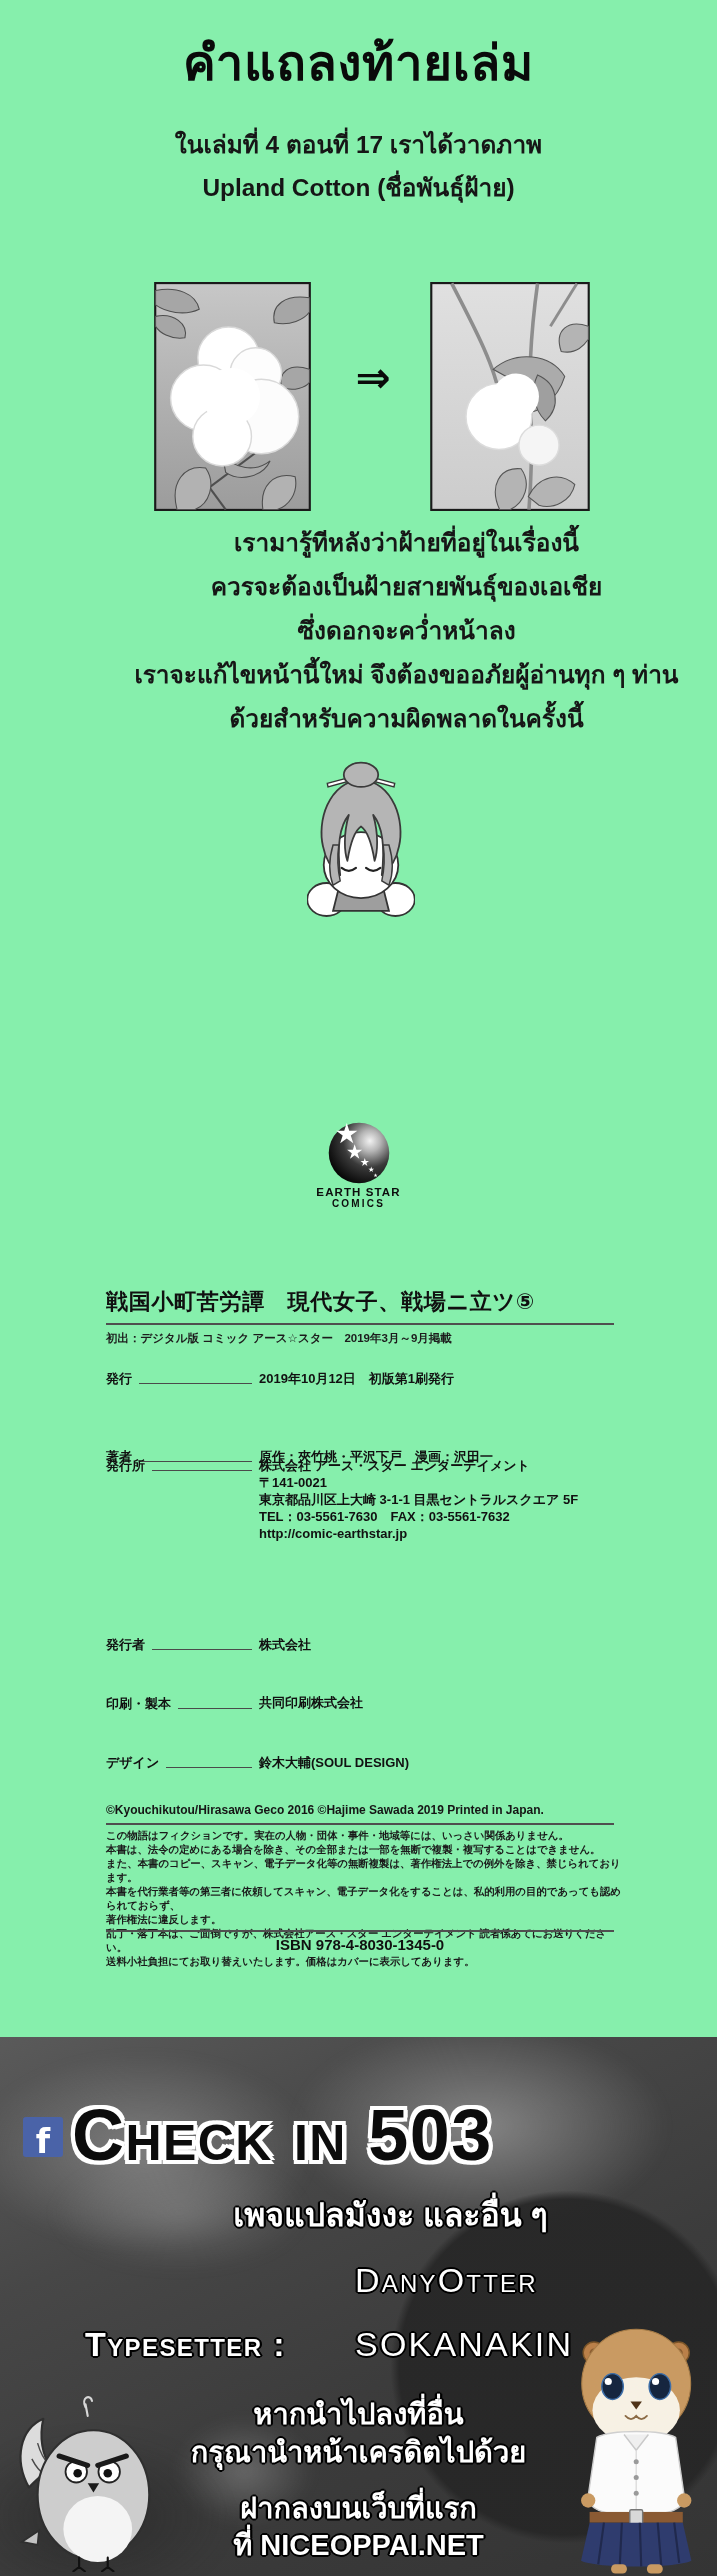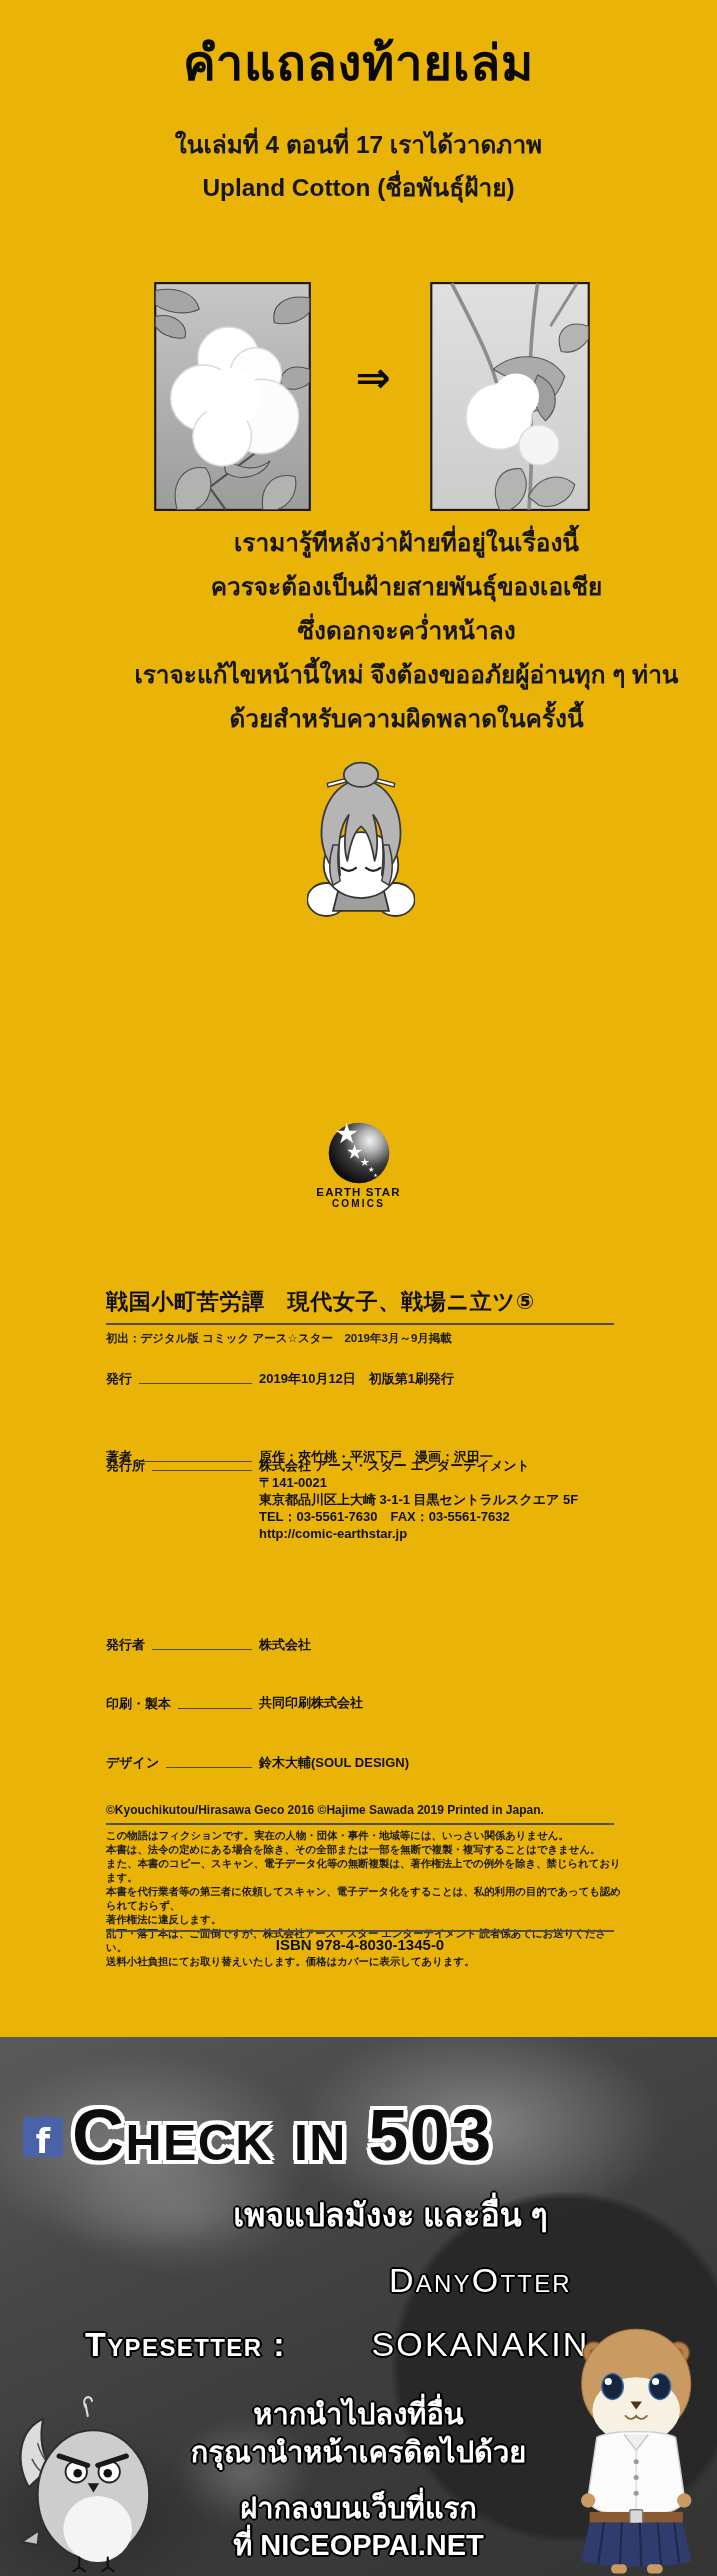--- a/index.html
+++ b/index.html
@@ -1,16 +1,16 @@
 <!DOCTYPE html>
 <html style="font-size:11.5px"><head>
 <meta charset="utf-8">
 <style>
   html,body{margin:0;padding:0;background:#888;}
-  .page{position:relative;width:717px;height:2576px;background:#eab308;overflow:hidden;
+  .page{position:relative;width:717px;height:2576px;background:#86efac;overflow:hidden;
         font-family:"Liberation Sans","DejaVu Sans",sans-serif;color:#111;}
   
   .aw-title{position:absolute;left:0;top:24.4px;width:717px;text-align:center;
             font-size:49px;font-weight:bold;color:#0a0a0a;letter-spacing:0.7px;}
   .aw-para{position:absolute;left:0;width:717px;text-align:center;font-size:24.4px;
            font-weight:600;color:#161616;}
   .aw-para .ln{height:43px;line-height:43px;}
   .p1{top:123px;}
   .p2{top:521px;padding-left:48px;}
   .p2 .ln{height:44px;line-height:44px;}
@@ -66,21 +66,21 @@
             color:#0c0c0c;letter-spacing:1.4px;white-space:nowrap;
             text-shadow:-3.6px -3.6px 0 #fff,3.6px -3.6px 0 #fff,-3.6px 3.6px 0 #fff,3.6px 3.6px 0 #fff,
                         0 -4.3px 0 #fff,0 4.3px 0 #fff,-4.3px 0 0 #fff,4.3px 0 0 #fff;margin-top:8px;}
   .outline-w{color:#fff;
      text-shadow:-1.4px -1.4px 0 #000,1.4px -1.4px 0 #000,-1.4px 1.4px 0 #000,1.4px 1.4px 0 #000,
                  0 -2.2px 0 #000,0 2.2px 0 #000,-2.2px 0 0 #000,2.2px 0 0 #000;}
   .cr-sub{position:absolute;left:0;top:152px;width:717px;text-align:center;font-size:32px;
           font-weight:600;padding-left:32px;}
   .role-label{position:absolute;left:85px;width:258px;font-size:34px;font-weight:900;
               font-variant:small-caps;letter-spacing:1.4px;white-space:nowrap;}
-  .role-value{position:absolute;left:355px;width:251px;text-align:center;font-size:34px;
+  .role-value{position:absolute;left:355px;width:251px;font-size:34px;
               font-weight:400;font-variant:small-caps;letter-spacing:2.2px;white-space:nowrap;}
   .rl1{top:224px;} .rv1{top:224px;} .rl2{top:288px;} .rv2{top:288px;}
   .cr-note{position:absolute;left:0;width:717px;text-align:center;font-size:29px;font-weight:600;}
   .n1{top:354px;} .n2{top:392px;} .n3{top:448px;} .n4{top:485px;}
   .bird{position:absolute;left:16px;top:356px;}
   .otter{position:absolute;left:568px;top:280px;}
 </style>
 </head>
 <body>
 

